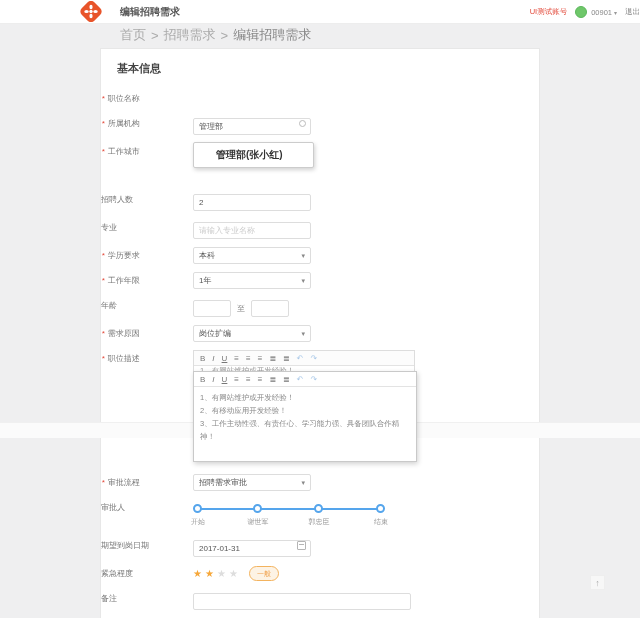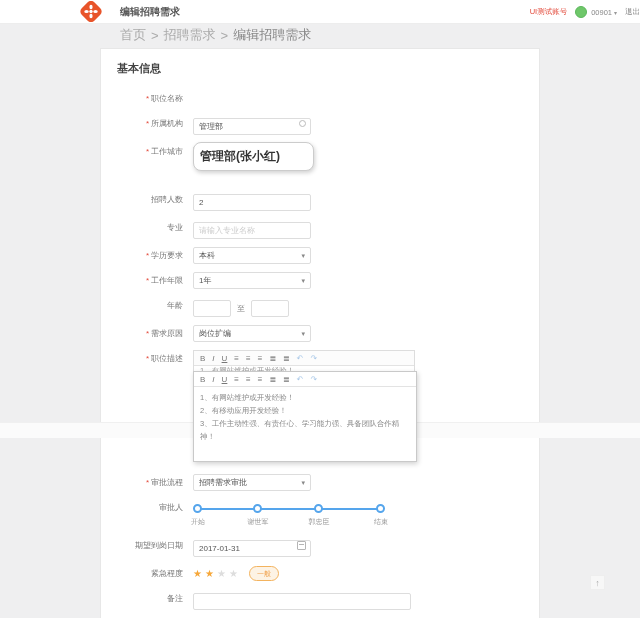--- a/index.html
+++ b/index.html
@@ -21,36 +21,36 @@
   
   .crumb { height:22px; display:flex; align-items:center; padding-left:120px; font-size:13px; color:#aaa; }
   .crumb span { margin-right:5px; }
   .crumb .cur { color:#888; }
 
   
   .panel { width:440px; margin:2px auto 0; background:#fff; border:1px solid #e7e7e7; padding:12px 0 20px; min-height:528px; position:relative; }
   .sec-title { font-size:11px; font-weight:bold; color:#444; margin:0 0 14px 16px; }
 
   .row { display:flex; align-items:flex-start; margin-bottom:8px; }
-  .lbl { width:92px; flex-shrink:0; text-align:right; padding-right:10px; font-size:8px; color:#777; line-height:17px; white-space:nowrap; }
+  .lbl { width:92px; flex-shrink:0; padding-right:10px; font-size:8px; color:#777; line-height:17px; white-space:nowrap;font-family:Liberation Mono, monospace; }
   .req { color:#e34b3c; margin-right:2px; }
   .ctrl { position:relative; }
 
   .txt { width:118px; height:17px; border:1px solid #ddd; border-radius:2px; font-size:8px; color:#555; padding:0 5px; outline:none; font-family:inherit; background:#fff; }
   .txt::placeholder { color:#ccc; }
   .txt.small { width:38px; }
   .txt.wide { width:218px; }
   .age-sep { font-size:8px; color:#888; margin:0 6px; line-height:17px; display:inline-block; }
 
   .select { width:118px; height:17px; border:1px solid #ddd; border-radius:2px; background:#fff; display:flex; align-items:center; justify-content:space-between; padding:4px 5px; font-size:8px; color:#555; cursor:pointer; }
   .select .caret { color:#888; font-size:7px; }
 
   .circle-ico { position:absolute; right:5px; top:5px; width:7px; height:7px; border:1px solid #bbb; border-radius:50%; background:#fff; }
 
-  .suggest { position:absolute; left:0; top:-1px; width:121px; background:#fff; border:1px solid #ccc; border-radius:8px; box-shadow:1px 2px 4px rgba(0,0,0,.18); padding:5px 6px; font-size:12px; font-weight:bold; color:#333; z-index:6; white-space:nowrap; }
+  .suggest { position:absolute; left:0; top:-1px; width:121px; background:#fff; border:1px solid #ccc; border-radius:2px; box-shadow:1px 2px 4px rgba(0,0,0,.18); padding:5px 22px; font-size:10px; font-weight:bold; color:#333; z-index:6; white-space:nowrap; }
 
   
   .row-editor { height:116px; }
   .editor-base { width:222px; border:1px solid #ddd; background:#fff; }
   .toolbar { height:15px; display:flex; align-items:center; padding:0 6px; border-bottom:1px solid #e3e3e3; background:#fcfcfc; }
   .tb { font-size:8px; color:#777; margin-right:7px; line-height:15px; cursor:pointer; }
   .tb.it { font-style:italic; }
   .tb.un { text-decoration:underline; }
   .tb.lite { color:#a9c8e8; }
   .sliver { height:6px; overflow:hidden; font-size:7.5px; color:#999; padding:0 6px; }

